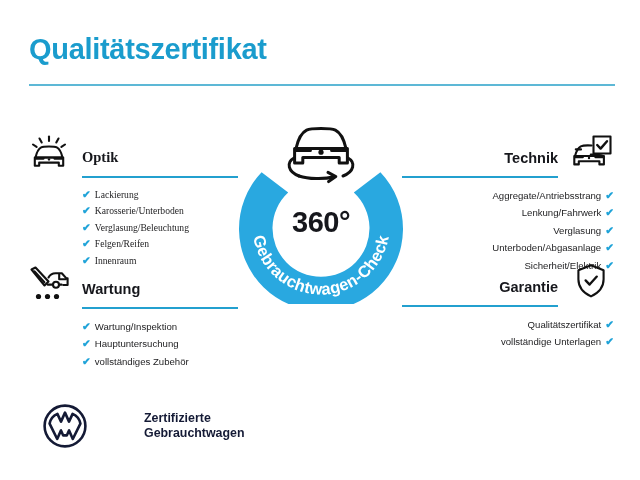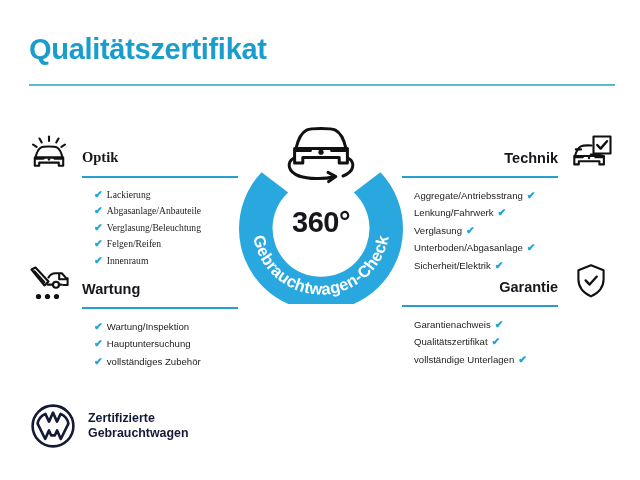--- a/index.html
+++ b/index.html
@@ -78,33 +78,33 @@
 
   .sec-rule {
     height: 2px;
     background: #23a0cf;
     margin-top: 1px;
   }
   .left .sec-rule  { width: 156px; margin-left: 56px; }
   .right .sec-rule { width: 156px; margin-left: 0; }
 
   .sec-list {
-    margin: 12px;
+    margin: 0;
     padding: 0;
     list-style: none;
     margin-top: 9px;
   }
   .sec-list li {
     font-size: 9.6px;
     line-height: 16.4px;
     color: #1d1d1f;
     white-space: nowrap;
   }
   .left .sec-list li  { text-align: left;  padding-left: 56px; }
-  .right .sec-list li { text-align: left; padding-right: 0;  }
+  .right .sec-list li { text-align: right; padding-right: 0;  }
 
   .chk {
     color: #1fa3d8;
     font-size: 10.5px;
     font-weight: bold;
   }
   .left .chk  { margin-right: 4px; }
   .right .chk { margin-left: 4px; }
 
   
@@ -124,24 +124,25 @@
     text-align: center;
     font-size: 29px;
     font-weight: bold;
     color: #16171c;
     letter-spacing: -0.5px;
   }
 
   
   .footer {
     position: absolute;
-    left: 31px;
+    left: 43px;
     top: 404px;
     display: flex;
     align-items: center;
+    gap: 44px;
   }
   .vw-logo { width: 44px; height: 44px; }
   .footer-text {
     margin-left: 13px;
     font-size: 12.4px;
     line-height: 15.5px;
     font-weight: bold;
     color: #141a35;
     white-space: pre-line;
   }
@@ -169,21 +170,21 @@
           <path d="M9.4 25.6 h8.2"></path>
           <path d="M28.4 25.6 h8.2"></path>
           <circle cx="23" cy="26.4" r="1.2" fill="#111" stroke="none"></circle>
         </svg>
       </span>
       <span class="sec-title">Optik</span>
     </div>
     <div class="sec-rule"></div>
     <ul class="sec-list">
       <li><span class="chk">✔</span><span>Lackierung</span></li>
-      <li><span class="chk">✔</span><span>Abgasanlage/Anbauteile</span></li>
+      <li><span class="chk">✔</span><span>Karosserie/Unterboden</span></li>
       <li><span class="chk">✔</span><span>Verglasung/Beleuchtung</span></li>
       <li><span class="chk">✔</span><span>Felgen/Reifen</span></li>
       <li><span class="chk">✔</span><span>Innenraum</span></li>
     </ul>
   </div>
 
   <div class="section left sec-wartung">
     <div class="sec-head">
       <span class="sec-icon">
         <svg viewBox="0 0 46 42" fill="none" stroke="#111" stroke-width="2.1" stroke-linecap="round" stroke-linejoin="round">
@@ -242,21 +243,20 @@
         <svg viewBox="0 0 46 42" fill="none" stroke="#111" stroke-width="2.1" stroke-linecap="round" stroke-linejoin="round">
           <path d="M23 3.2 L35.6 8.2 v9.0 C35.6 25.2 29.8 31.2 23 34.4
                    C16.2 31.2 10.4 25.2 10.4 17.2 v-9.0 Z"></path>
           <path d="M17.6 18.4 l4.0 4.2 l7.2 -8.0" stroke-width="2.3"></path>
         </svg>
       </span>
       <span class="sec-title">Garantie</span>
     </div>
     <div class="sec-rule"></div>
     <ul class="sec-list">
-      <li><span>Garantienachweis</span><span class="chk">✔</span></li>
       <li><span>Qualitätszertifikat</span><span class="chk">✔</span></li>
       <li><span>vollständige Unterlagen</span><span class="chk">✔</span></li>
     </ul>
   </div>
 
   <div class="badge">
     <svg viewBox="0 0 170 182" width="170" height="182">
       <defs>
         <path id="arcPath" d="M 16.5 104 A 68.5 68.5 0 1 0 153.5 104"></path>
       </defs>

